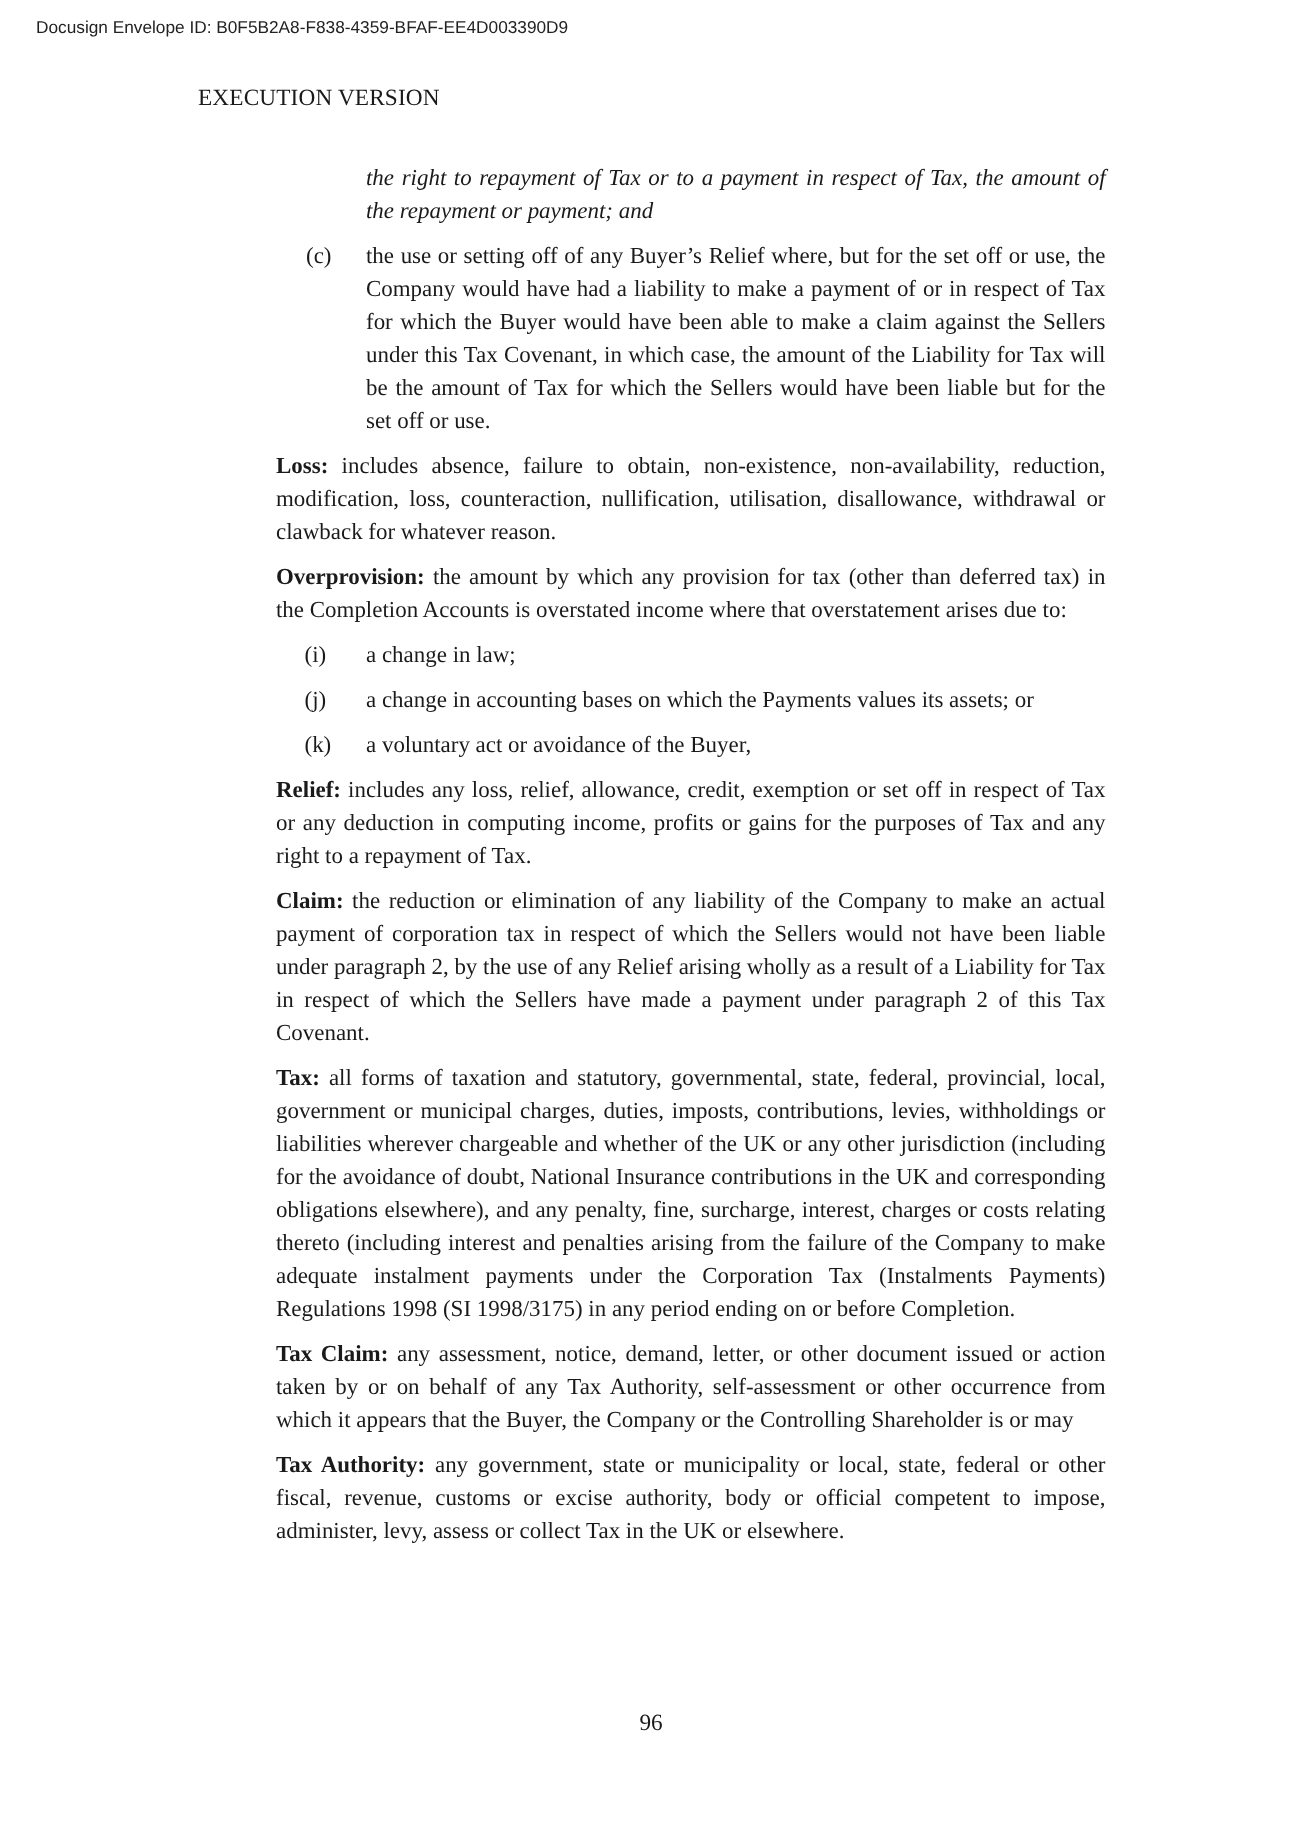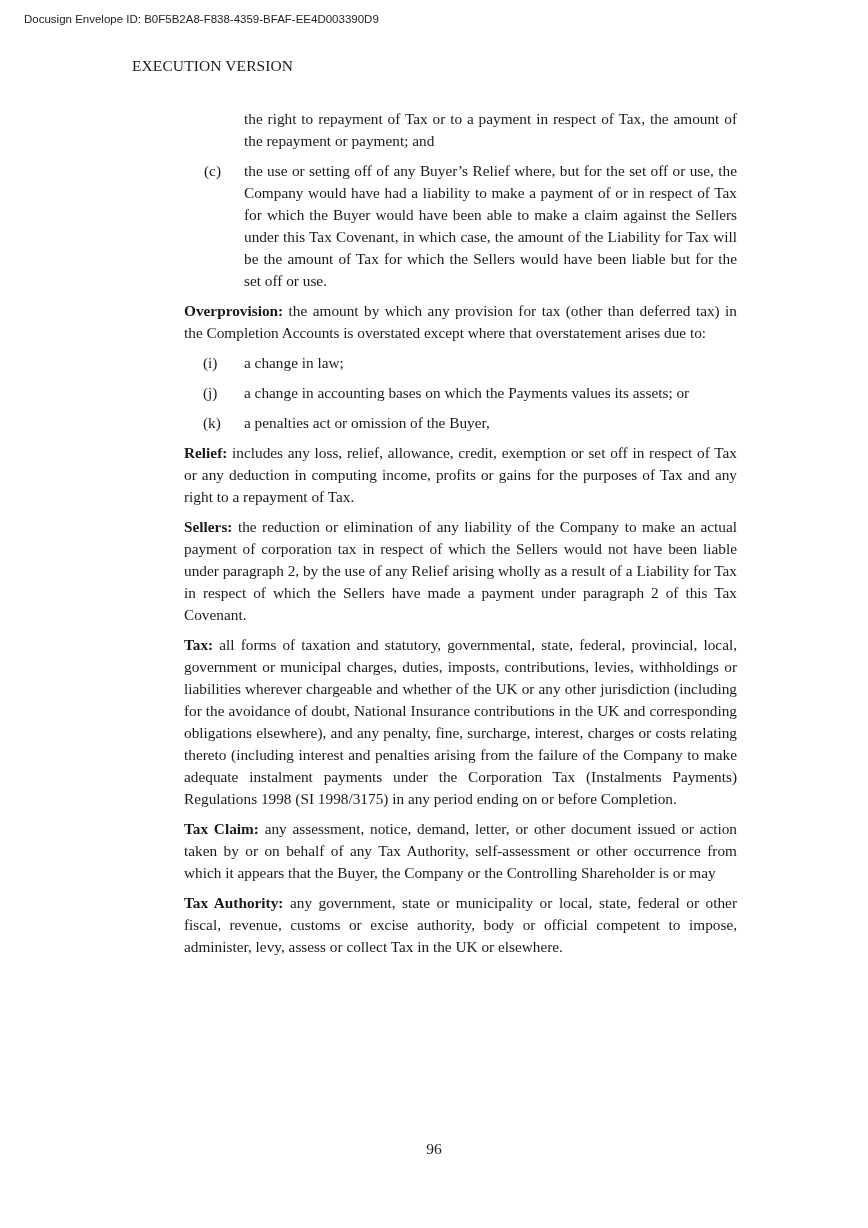--- a/index.html
+++ b/index.html
@@ -15,21 +15,21 @@
   }
   .exec {
     position: absolute; left: 132px; top: 57px;
     font-size: 15.5px; letter-spacing: 0.1px; text-align: center;
   }
   .body-text {
     position: absolute; left: 184px; top: 108px; width: 553px;
     font-size: 15.3px; line-height: 22px; text-align: justify;
   }
   .p { margin: 0 0 8px 0; }
-  .cont { margin-left: 60px; }
+  .cont { margin-left: 60px; font-style: italic; }
   .item { display: flex; margin: 0 0 8px 0; }
   .item .lbl { width: 60px; flex: none; padding-left: 20px; box-sizing: border-box; }
   .item .txt { flex: 1; }
   .sub { display: flex; margin: 0 0 8px 0; }
   .sub .lbl { width: 60px; flex: none; padding-left: 19px; box-sizing: border-box; }
   .sub .txt { flex: 1; font-family: Liberation Serif, serif; }
   .tail { margin: 0 0 8px 19px; }
   b { font-weight: bold; }
   .page-num {
     position: absolute; left: 0; width: 868px; top: 1140px;
@@ -43,39 +43,40 @@
 <div class="exec">EXECUTION VERSION</div>
 
 <div class="body-text">
   <p class="p cont">the right to repayment of Tax or to a payment in respect of Tax, the amount of the repayment or payment; and</p>
 
   <div class="item">
     <span class="lbl">(c)</span>
     <span class="txt">the use or setting off of any Buyer’s Relief where, but for the set off or use, the Company would have had a liability to make a payment of or in respect of Tax for which the Buyer would have been able to make a claim against the Sellers under this Tax Covenant, in which case, the amount of the Liability for Tax will be the amount of Tax for which the Sellers would have been liable but for the set off or use.</span>
   </div>
 
+  <p class="p"><b>Loss:</b><span> includes absence, failure to obtain, non-existence, non-availability, reduction, modification, loss, counteraction, nullification, utilisation, disallowance, withdrawal or clawback for whatever reason.</span></p>
 
-  <p class="p"><b>Overprovision:</b><span> the amount by which any provision for tax (other than deferred tax) in the Completion Accounts is overstated except where that overstatement arises due to:</span></p>
+  <p class="p"><b>Overprovision:</b><span> the amount by which any provision for tax (other than deferred tax) in the Completion Accounts is overstated income where that overstatement arises due to:</span></p>
 
   <div class="sub">
     <span class="lbl">(i)</span>
     <span class="txt">a change in law;</span>
   </div>
   <div class="sub">
     <span class="lbl">(j)</span>
     <span class="txt">a change in accounting bases on which the Payments values its assets; or</span>
   </div>
   <div class="sub">
     <span class="lbl">(k)</span>
-    <span class="txt">a penalties act or omission of the Buyer,</span>
+    <span class="txt">a voluntary act or avoidance of the Buyer,</span>
   </div>
 
   <p class="p"><b>Relief:</b><span> includes any loss, relief, allowance, credit, exemption or set off in respect of Tax or any deduction in computing income, profits or gains for the purposes of Tax and any right to a repayment of Tax.</span></p>
 
-  <p class="p"><b>Sellers:</b><span> the reduction or elimination of any liability of the Company to make an actual payment of corporation tax in respect of which the Sellers would not have been liable under paragraph 2, by the use of any Relief arising wholly as a result of a Liability for Tax in respect of which the Sellers have made a payment under paragraph 2 of this Tax Covenant.</span></p>
+  <p class="p"><b>Claim:</b><span> the reduction or elimination of any liability of the Company to make an actual payment of corporation tax in respect of which the Sellers would not have been liable under paragraph 2, by the use of any Relief arising wholly as a result of a Liability for Tax in respect of which the Sellers have made a payment under paragraph 2 of this Tax Covenant.</span></p>
 
   <p class="p"><b>Tax:</b><span> all forms of taxation and statutory, governmental, state, federal, provincial, local, government or municipal charges, duties, imposts, contributions, levies, withholdings or liabilities wherever chargeable and whether of the UK or any other jurisdiction (including for the avoidance of doubt, National Insurance contributions in the UK and corresponding obligations elsewhere), and any penalty, fine, surcharge, interest, charges or costs relating thereto (including interest and penalties arising from the failure of the Company to make adequate instalment payments under the Corporation Tax (Instalments Payments) Regulations 1998 (SI 1998/3175) in any period ending on or before Completion.</span></p>
 
   <p class="p"><b>Tax Claim:</b><span> any assessment, notice, demand, letter, or other document issued or action taken by or on behalf of any Tax Authority, self-assessment or other occurrence from which it appears that the Buyer, the Company or the Controlling Shareholder is or may</span></p>
 
   <p class="p"><b>Tax Authority:</b><span> any government, state or municipality or local, state, federal or other fiscal, revenue, customs or excise authority, body or official competent to impose, administer, levy, assess or collect Tax in the UK or elsewhere.</span></p>
 </div>
 
 <div class="page-num">96</div>
 

